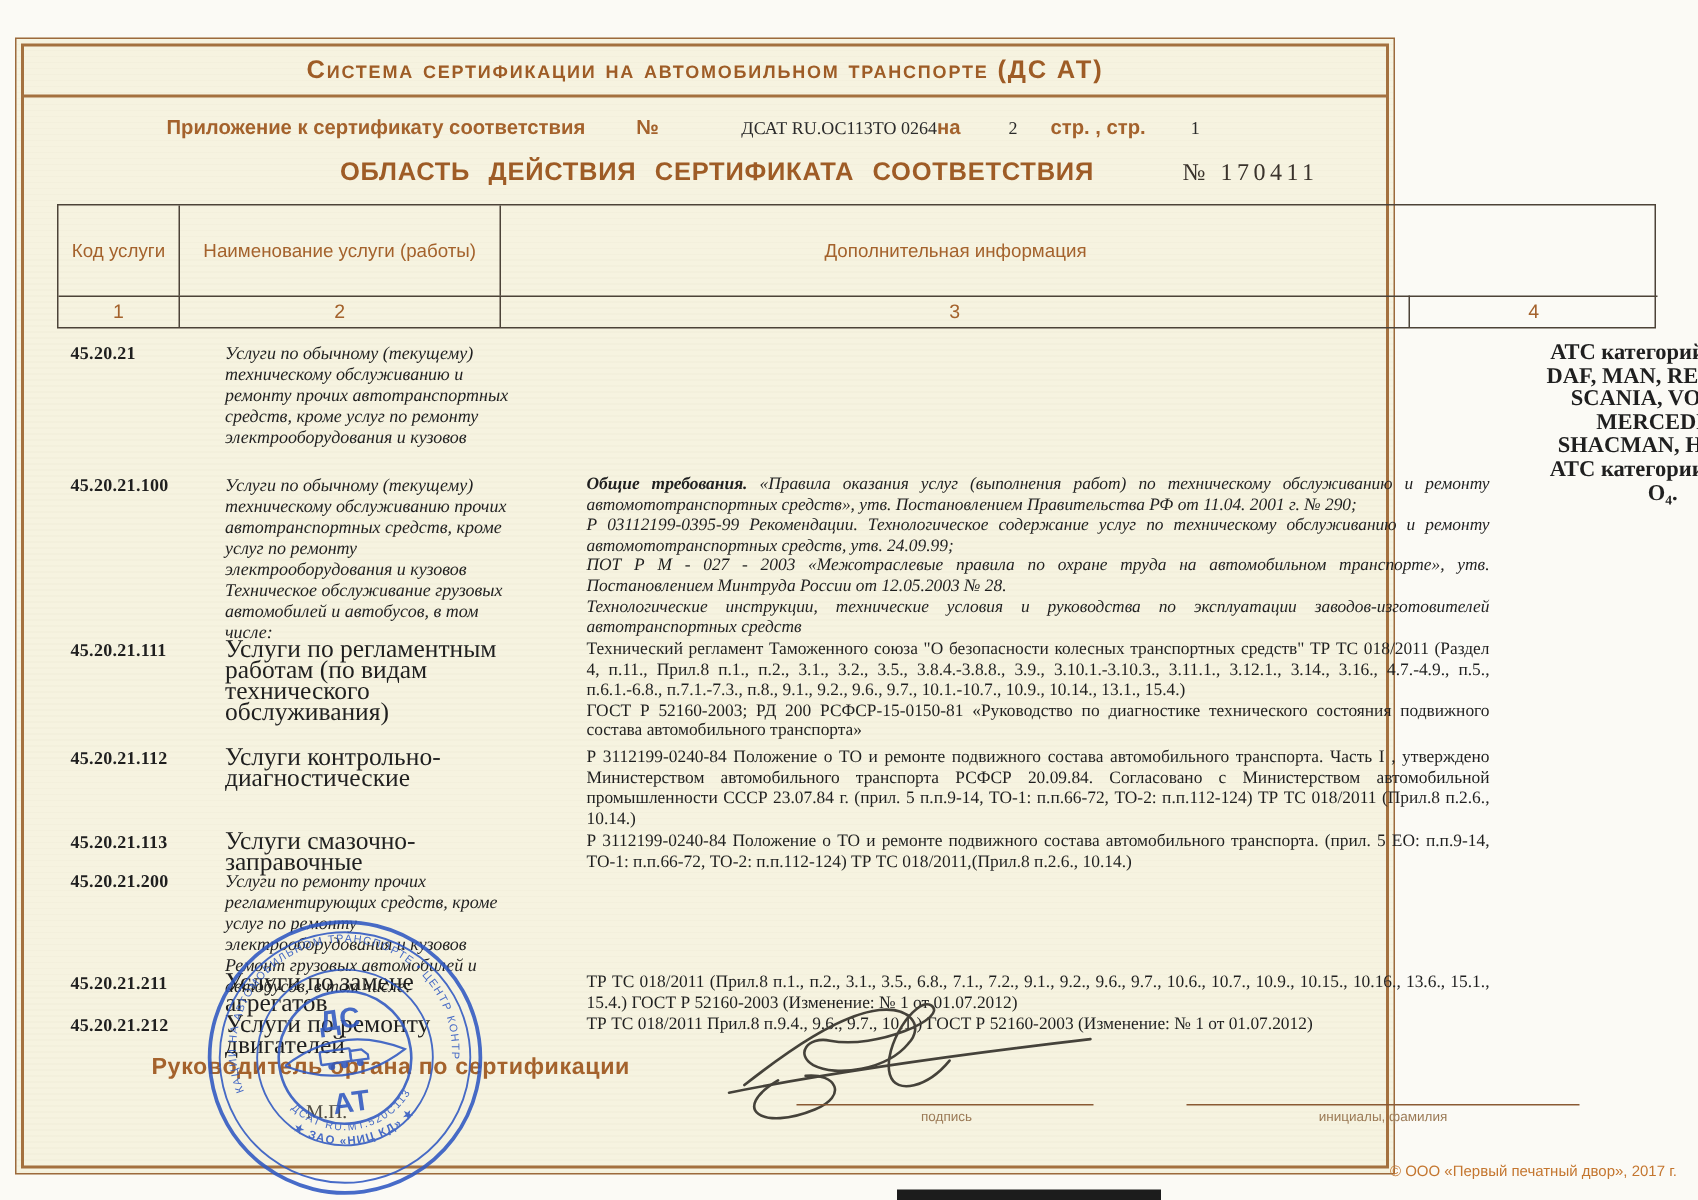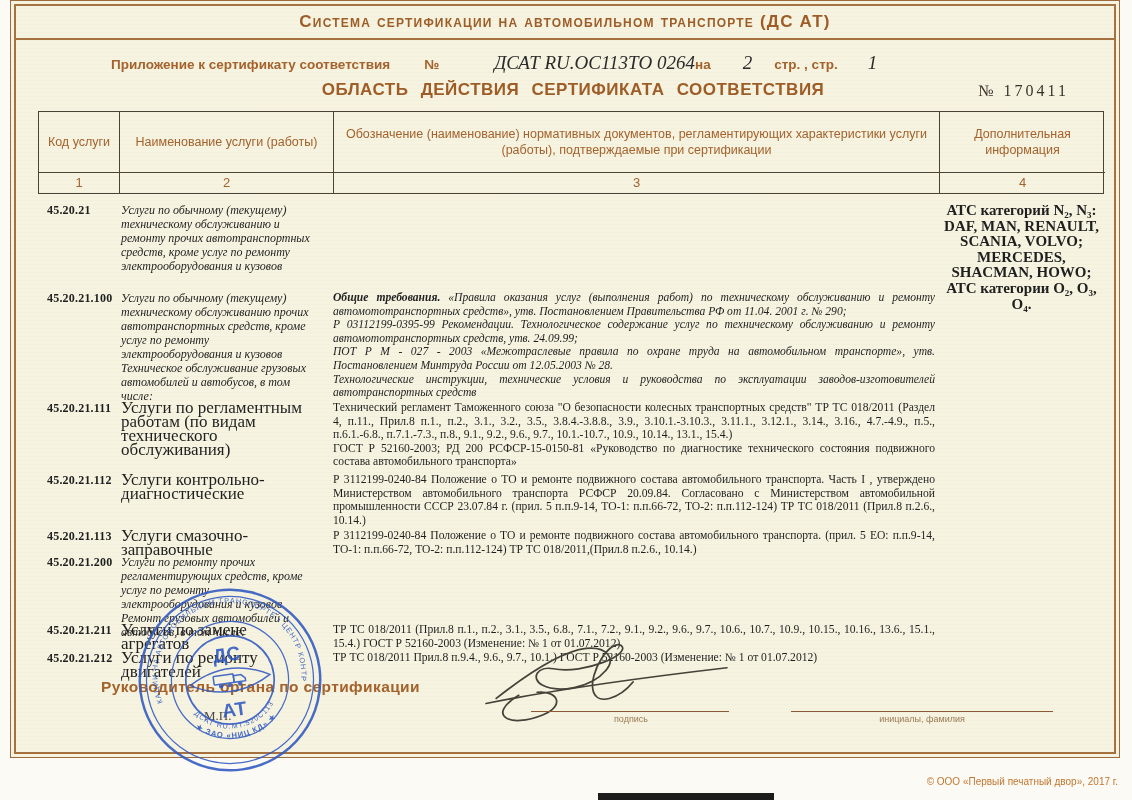--- a/index.html
+++ b/index.html
@@ -4,21 +4,21 @@
 <style>
   * { margin:0; padding:0; box-sizing:border-box; }
   html,body { width:1132px; height:800px; }
   body {
     position:relative;
     background:#fbfaf5;
     font-family:"Liberation Serif", serif;
     overflow:hidden;
   }
   .sheet {
-    position:absolute; left:10px; top:0; width:1110px; height:758px;
+    position:absolute; left:10px; top:25px; width:920px; height:758px;
     background:#f6f3e0;
     background-image:repeating-linear-gradient(0deg, rgba(120,110,70,.025) 0 1px, transparent 1px 4px);
     border:1px solid #9c6a3c;
   }
   .sheet::before {
     content:""; position:absolute; inset:3px;
     border:2px solid #a4713f; pointer-events:none;
   }
   .content { position:absolute; inset:5px; }
 
@@ -35,21 +35,21 @@
     color:#9e5c26;
   }
   .subhead { position:absolute; left:0; right:0; top:36px; height:70px; }
   .annex-line {
     position:absolute; left:95px; top:10px; white-space:nowrap;
     font-family:"Liberation Sans", sans-serif; font-weight:bold;
     font-size:13.5px; color:#a4622c;
   }
   .annex-line .val {
     font-family:"Liberation Serif", serif; font-weight:normal;
-    color:#2b2b2b; font-size:19px;font-style:italic;
+    color:#2b2b2b; font-size:12px;
   }
   .annex-no { margin-left:34px; }
   .annex-cert { margin-left:55px; }
   .annex-na { }
   .annex-total { margin-left:32px; }
   .annex-str { margin-left:22px; }
   .annex-cur { margin-left:30px; }
   .scope-line {
     position:absolute; left:0; right:0; top:38px; text-align:center;
     font-family:"Liberation Sans", sans-serif; font-weight:bold;
@@ -73,20 +73,21 @@
     font-size:12.5px; line-height:1.3; }
   .th-row > div:last-child { border-right:none; }
   .th-labels > div { height:60px; }
   .th-nums > div { height:21px; border-top:1px solid #4c4338; font-size:13px; }
 
   
   .trow {
     position:absolute; left:22px; width:1066px;
     display:grid; grid-template-columns:81px 214px 606px 165px;
     color:#1f1f1f;
+    gap:29px;
   }
   .c-code { font-weight:bold; font-size:12px; padding-left:9px; letter-spacing:.2px; }
   .c-name { font-size:12px; line-height:14px; padding-right:14px; padding-left:2px; }
   .c-name.it { font-style:italic; }
   .c-name.bd { font-weight:normal; font-size:17px; }
   .c-name .p2 { display:block; }
   .c-docs { font-size:11.6px; line-height:13.6px; text-align:justify; padding-right:4px; }
   .c-docs.it { font-style:italic; }
   .c-docs .lead { font-weight:bold; font-style:italic; }
   .c-info { font-size:15px; line-height:15.6px; text-align:center; padding:0 4px;font-weight:bold; }
@@ -133,21 +134,20 @@
         <span>Приложение  к сертификату соответствия</span><span class="annex-no">№</span><span class="val annex-cert">ДСАТ RU.ОС113ТО 0264</span><span class="annex-na">на</span><span class="val annex-total">2</span><span class="annex-str">стр. , стр.</span><span class="val annex-cur">1</span>
       </div>
       <div class="scope-line">ОБЛАСТЬ ДЕЙСТВИЯ СЕРТИФИКАТА СООТВЕТСТВИЯ</div>
       <div class="doc-number">№ 170411</div>
     </div>
 
     <div class="tbl-head">
       <div class="th-row th-labels">
         <div>Код услуги</div>
         <div>Наименование услуги (работы)</div>
-        <div>Обозначение  (наименование) нормативных документов, регламентирующих характеристики услуги (работы), подтверждаемые при сертификации</div>
         <div>Дополнительная информация</div>
       </div>
       <div class="th-row th-nums">
         <div>1</div>
         <div>2</div>
         <div>3</div>
         <div>4</div>
       </div>
     </div>
 

